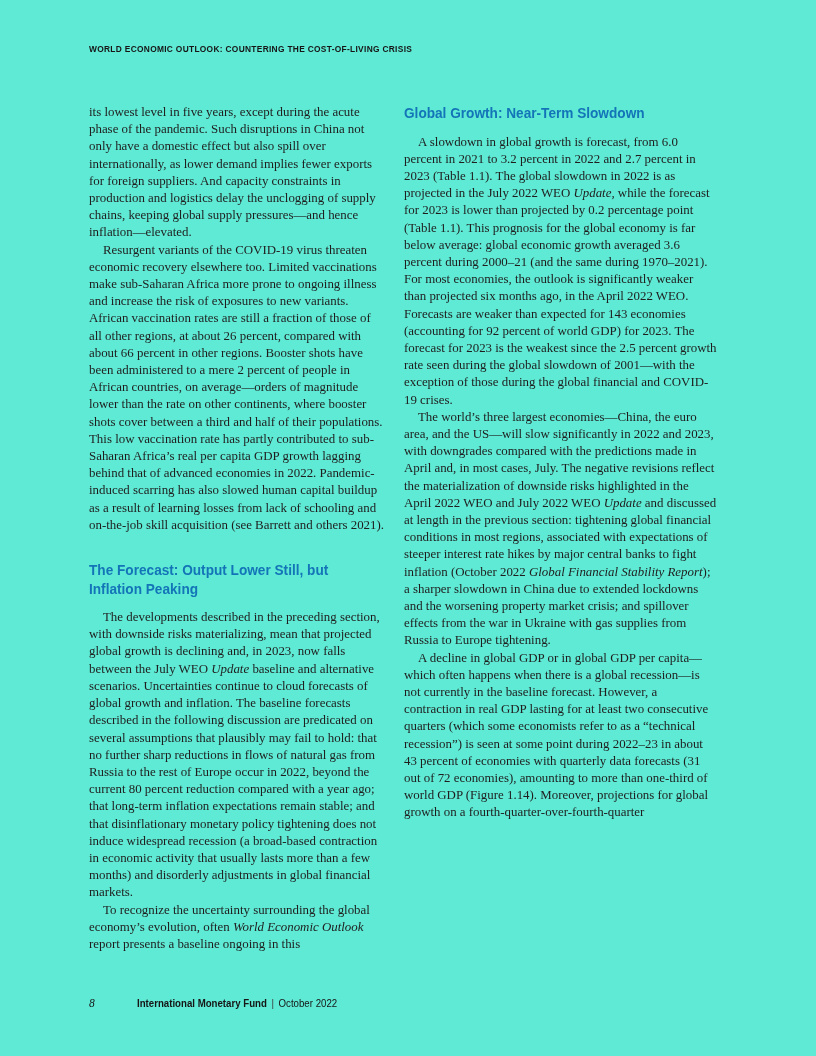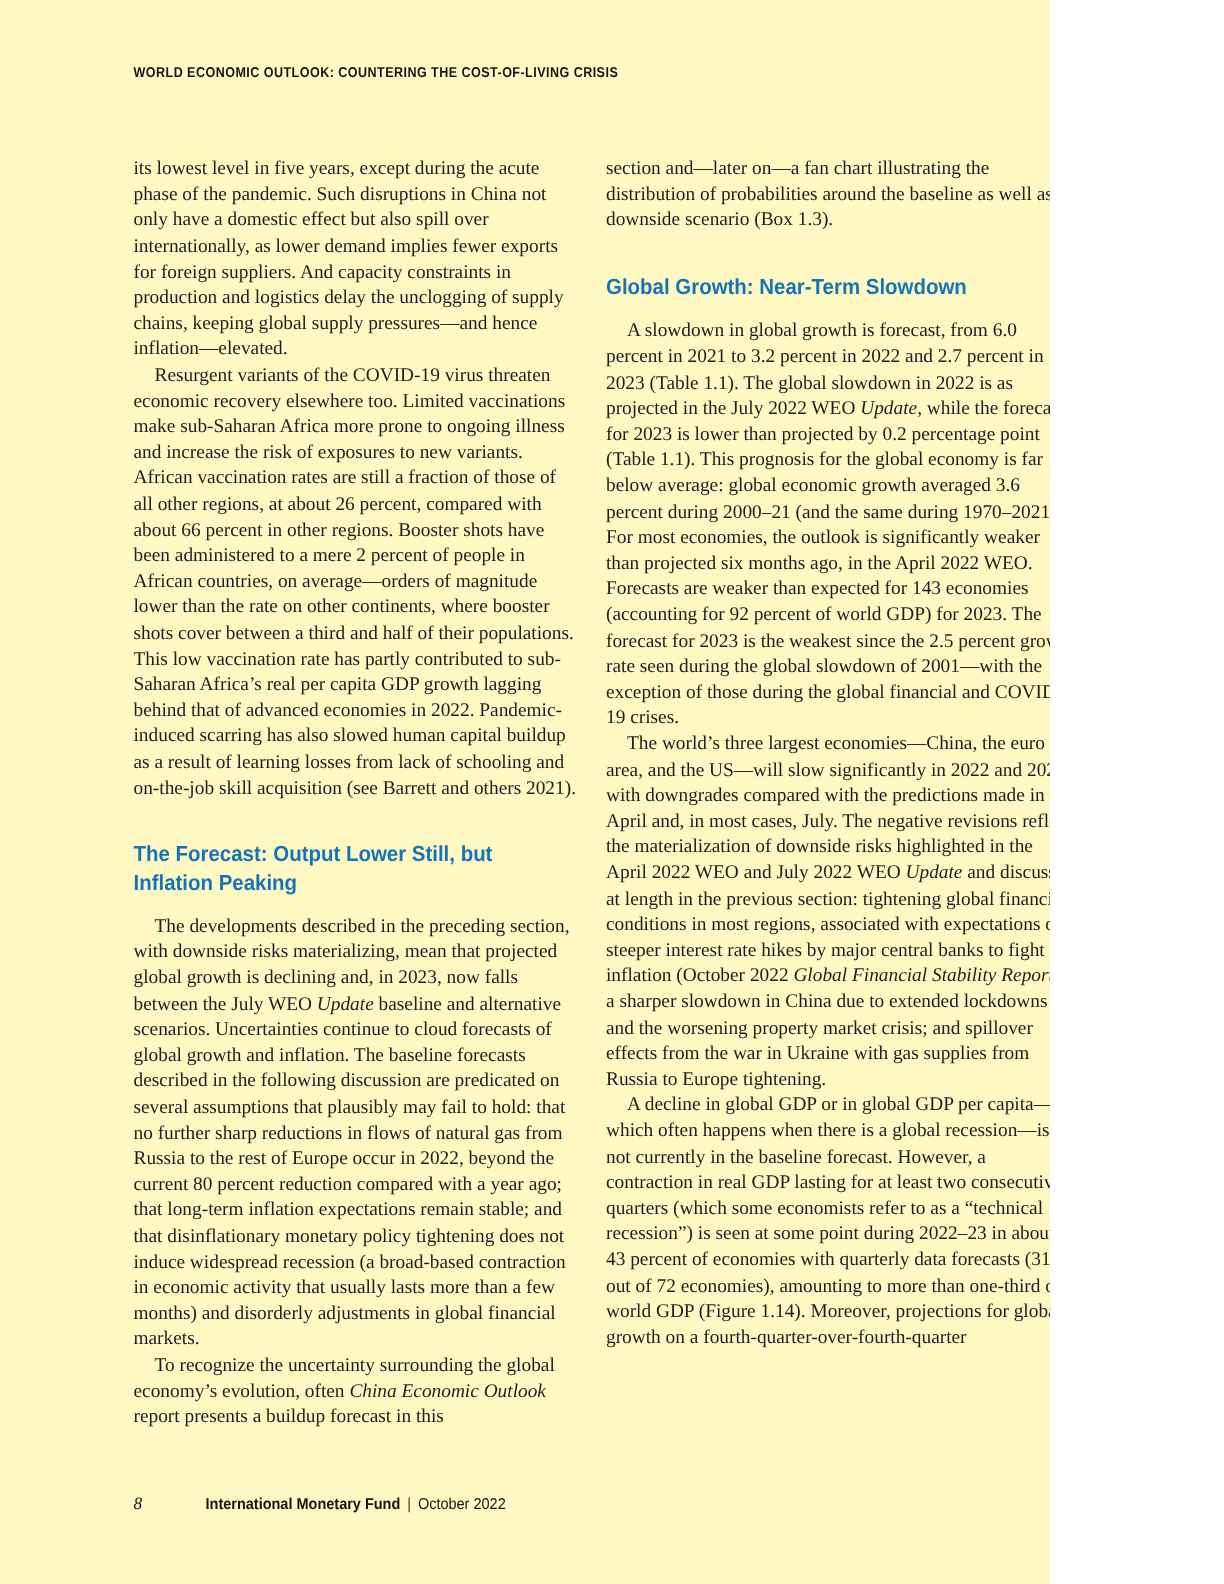--- a/index.html
+++ b/index.html
@@ -2,22 +2,22 @@
 <html lang="en" style="--heading-blue: #1474b8; --text-black: #1f1d1e;"><head>
 <meta charset="utf-8">
 <style>
   :root{
     --heading-blue:#1474b8;
     --text-black:#1f1d1e;
   }
   html,body{margin:0;padding:0;background:#ffffff;}
   .page{
     position:relative;
-    width:700px;height:1056px;
-    background:#fef9c3;
+    width:816px;height:1056px;
+    background:#5eead4;
     font-family:"Liberation Serif", serif;
     color:var(--text-black);
     overflow:hidden;
   }
   .running-head{
     position:absolute;left:89px;top:43px;
     font-family:"Liberation Sans", sans-serif;
     font-weight:700;font-size:9.5px;letter-spacing:0.35px;
     transform:scaleX(0.88);transform-origin:0 50%;
     white-space:nowrap;color:#161415;
@@ -72,24 +72,23 @@
 <div class="page">
 
   <div class="running-head">WORLD ECONOMIC OUTLOOK: COUNTERING THE COST-OF-LIVING CRISIS</div>
 
   <div class="columns">
     <div class="col col-left" id="col-left">
         <p><span>its lowest level in five years, except during the acute phase of the pandemic. Such disruptions in China not only have a domestic effect but also spill over internationally, as lower demand implies fewer exports for foreign suppliers. And capacity constraints in production and logistics delay the unclogging of supply chains, keeping global supply pressures—and hence inflation—elevated.</span></p>
         <p class="indent"><span>Resurgent variants of the COVID-19 virus threaten economic recovery elsewhere too. Limited vaccinations make sub-Saharan Africa more prone to ongoing illness and increase the risk of exposures to new variants. African vaccination rates are still a fraction of those of all other regions, at about 26 percent, compared with about 66 percent in other regions. Booster shots have been administered to a mere 2 percent of people in African countries, on average—orders of magnitude lower than the rate on other continents, where booster shots cover between a third and half of their populations. This low vaccination rate has partly contributed to sub-Saharan Africa’s real per capita GDP growth lagging behind that of advanced economies in 2022. Pandemic-induced scarring has also slowed human capital buildup as a result of learning losses from lack of schooling and on-the-job skill acquisition (see Barrett and others 2021).</span></p>
         <h2>The Forecast: Output Lower Still, but Inflation Peaking</h2>
         <p class="indent"><span>The developments described in the preceding section, with downside risks materializing, mean that projected global growth is declining and, in 2023, now falls between the July WEO </span><em>Update</em><span> baseline and alternative scenarios. Uncertainties continue to cloud forecasts of global growth and inflation. The baseline forecasts described in the following discussion are predicated on several assumptions that plausibly may fail to hold: that no further sharp reductions in flows of natural gas from Russia to the rest of Europe occur in 2022, beyond the current 80 percent reduction compared with a year ago; that long-term inflation expectations remain stable; and that disinflationary monetary policy tightening does not induce widespread recession (a broad-based contraction in economic activity that usually lasts more than a few months) and disorderly adjustments in global financial markets.</span></p>
-        <p class="indent"><span>To recognize the uncertainty surrounding the global economy’s evolution, often </span><em>China Economic Outlook</em><span> report presents a buildup forecast in this</span></p>
+        <p class="indent"><span>To recognize the uncertainty surrounding the global economy’s evolution, often </span><em>World Economic Outlook</em><span> report presents a baseline ongoing in this</span></p>
       </div>
     <div class="col col-right" id="col-right">
-        <p><span>section and—later on—a fan chart illustrating the distribution of probabilities around the baseline as well as a downside scenario (Box 1.3).</span></p>
         <h2>Global Growth: Near-Term Slowdown</h2>
         <p class="indent"><span>A slowdown in global growth is forecast, from 6.0 percent in 2021 to 3.2 percent in 2022 and 2.7 percent in 2023 (Table 1.1). The global slowdown in 2022 is as projected in the July 2022 WEO </span><em>Update,</em><span> while the forecast for 2023 is lower than projected by 0.2 percentage point (Table 1.1). This prognosis for the global economy is far below average: global economic growth averaged 3.6 percent during 2000–21 (and the same during 1970–2021). For most economies, the outlook is significantly weaker than projected six months ago, in the April 2022 WEO. Forecasts are weaker than expected for 143 economies (accounting for 92 percent of world GDP) for 2023. The forecast for 2023 is the weakest since the 2.5 percent growth rate seen during the global slowdown of 2001—with the exception of those during the global financial and COVID-19 crises.</span></p>
         <p class="indent"><span>The world’s three largest economies—China, the euro area, and the US—will slow significantly in 2022 and 2023, with downgrades compared with the predictions made in April and, in most cases, July. The negative revisions reflect the materialization of downside risks highlighted in the April 2022 WEO and July 2022 WEO </span><em>Update</em><span> and discussed at length in the previous section: tightening global financial conditions in most regions, associated with expectations of steeper interest rate hikes by major central banks to fight inflation (October 2022 </span><em>Global Financial Stability Report</em><span>); a sharper slowdown in China due to extended lockdowns and the worsening property market crisis; and spillover effects from the war in Ukraine with gas supplies from Russia to Europe tightening.</span></p>
         <p class="indent"><span>A decline in global GDP or in global GDP per capita—which often happens when there is a global recession—is not currently in the baseline forecast. However, a contraction in real GDP lasting for at least two consecutive quarters (which some economists refer to as a “technical recession”) is seen at some point during 2022–23 in about 43 percent of economies with quarterly data forecasts (31 out of 72 economies), amounting to more than one-third of world GDP (Figure 1.14). Moreover, projections for global growth on a fourth-quarter-over-fourth-quarter</span></p>
       </div>
   </div>
 
   <div class="footer">
     <span class="pagenum">8</span>
     <span class="group">

